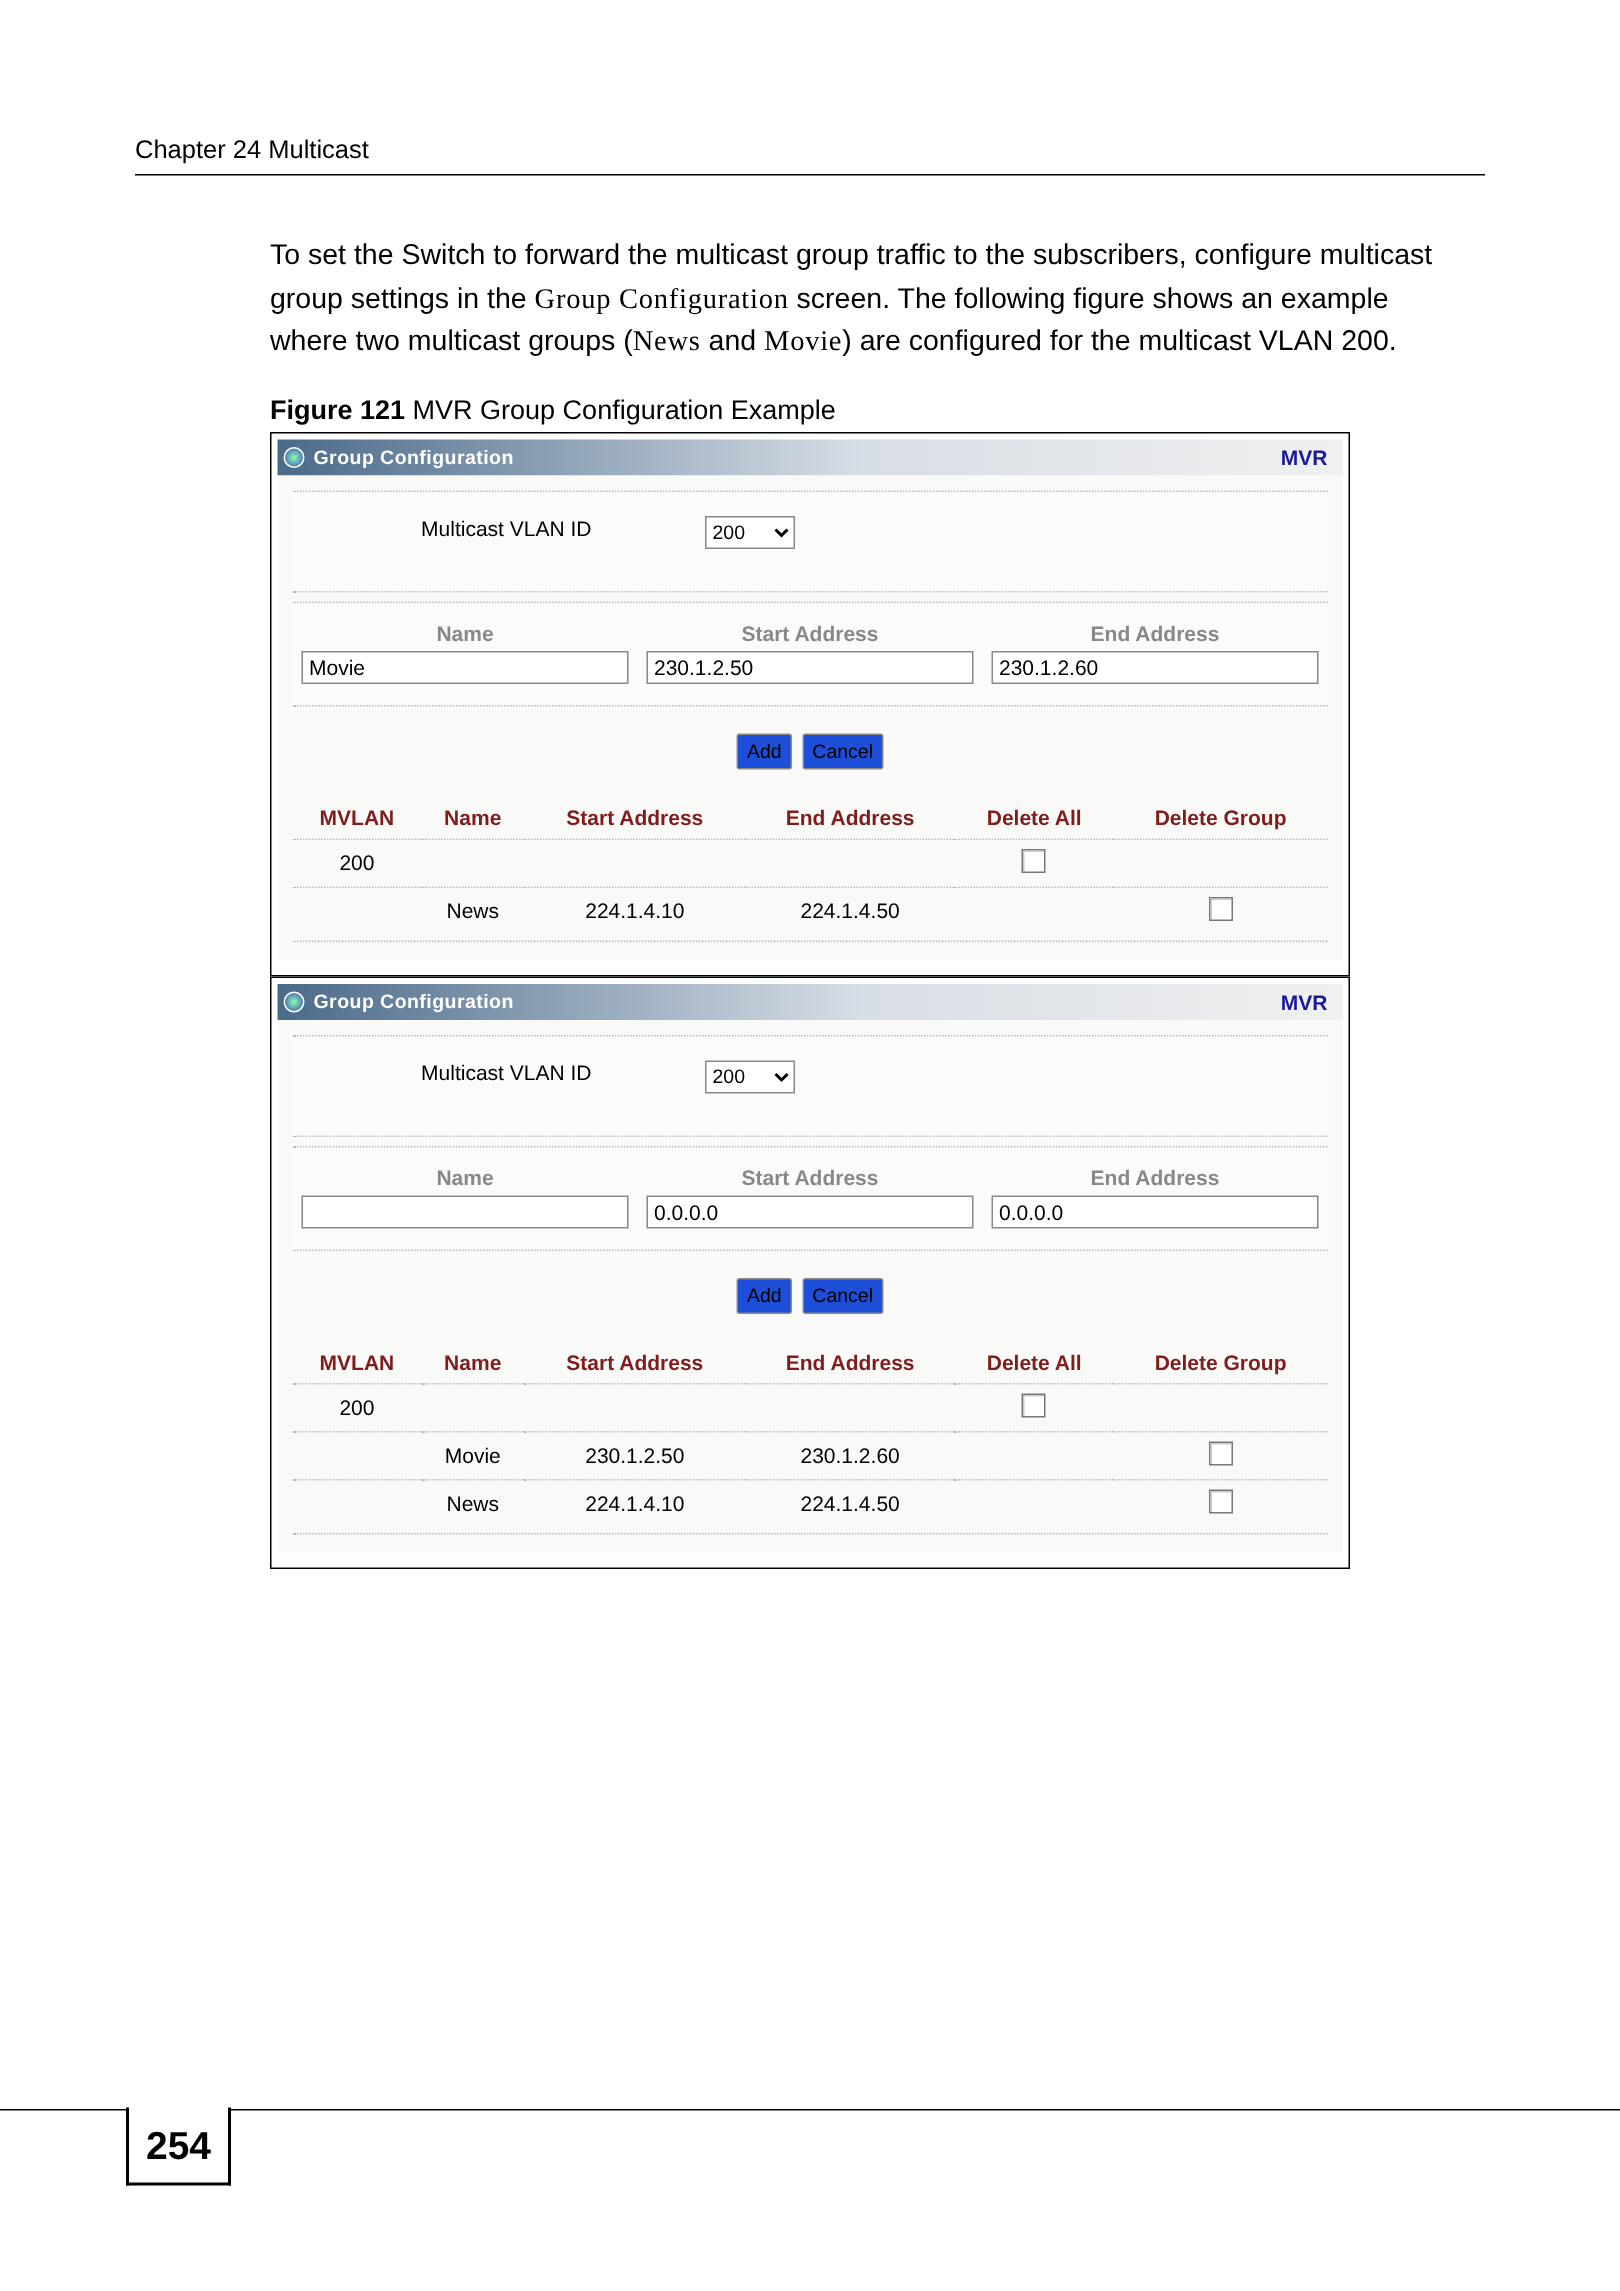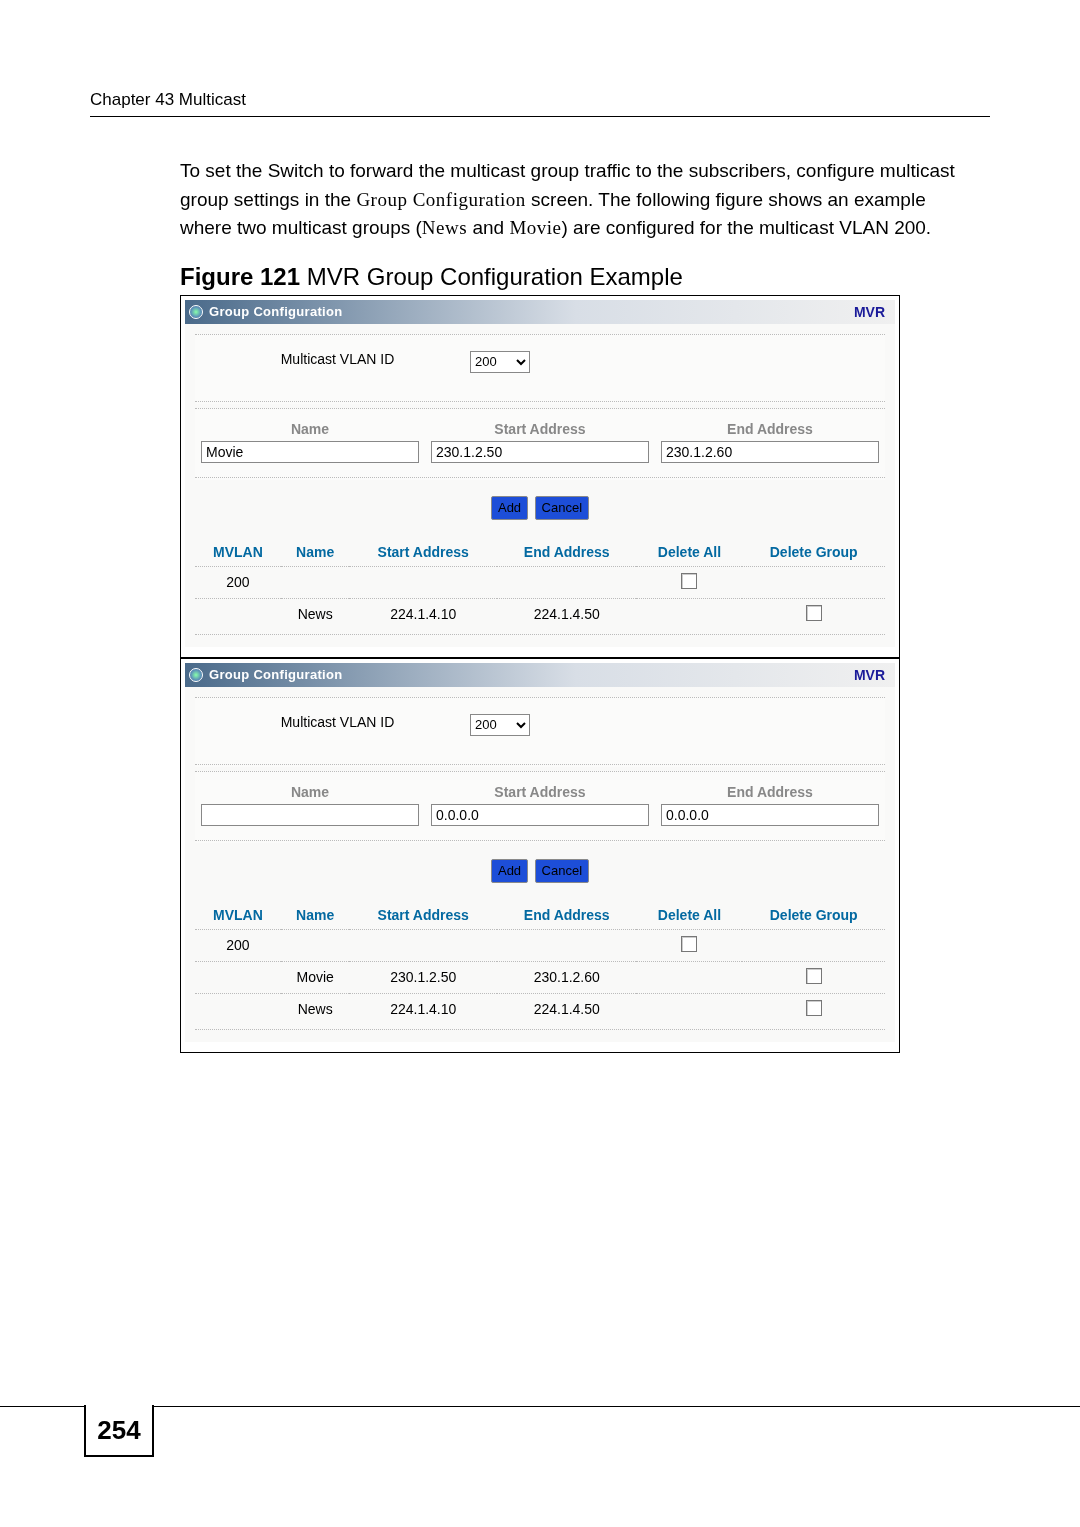--- a/index.html
+++ b/index.html
@@ -25,21 +25,21 @@
   }
   .body-text {
     margin-left: 90px;
     margin-right: 20px;
     font-size: 19px;
     line-height: 1.5;
     margin-bottom: 20px;
   }
   .figure-caption {
     margin-left: 90px;
-    font-size: 24px;
+    font-size: 18px;
     margin-bottom: 4px;
     margin-top: 14px;
   }
   .figure-caption .bold { font-weight: bold; }
   .mono { font-family: "Times New Roman", serif; letter-spacing: 0.5px; }
   .figure-holder {
     margin-left: 90px;
     border: 1.5px solid #000;
     background: #fff;
     width: 720px;
@@ -150,21 +150,21 @@
     margin: 0 1px;
     cursor: pointer;
   }
 
   table.data-tbl {
     width: 100%;
     border-collapse: collapse;
     font-size: 14px;
   }
   table.data-tbl th {
-    color: #0369a1;
+    color: #7f1d1d;
     font-weight: bold;
     padding: 6px 4px;
     text-align: center;
     border-bottom: 1px dotted #bbb;
   }
   table.data-tbl td {
     text-align: center;
     padding: 6px 4px;
     border-bottom: 1px dotted #bbb;
   }
@@ -208,21 +208,21 @@
     font-size: 16px;
     padding-right: 92px;
     padding-top: 4px;
   }
 </style>
 </head>
 <body>
 
 <div class="page">
 
-  <div class="chapter-line">Chapter 43 Multicast</div>
+  <div class="chapter-line">Chapter 24 Multicast</div>
 
   <p class="body-text">
     To set the Switch to forward the multicast group traffic to the subscribers, configure multicast group settings in the <span class="mono">Group Configuration</span> screen. The following figure shows an example where two multicast groups (<span class="mono">News</span> and <span class="mono">Movie</span>) are configured for the multicast VLAN 200.
   </p>
 
   <div class="figure-caption">
     <span class="bold">Figure 121</span><span>   MVR Group Configuration Example</span>
   </div>
   <div class="figure-holder">
     <div class="inner-scan">

